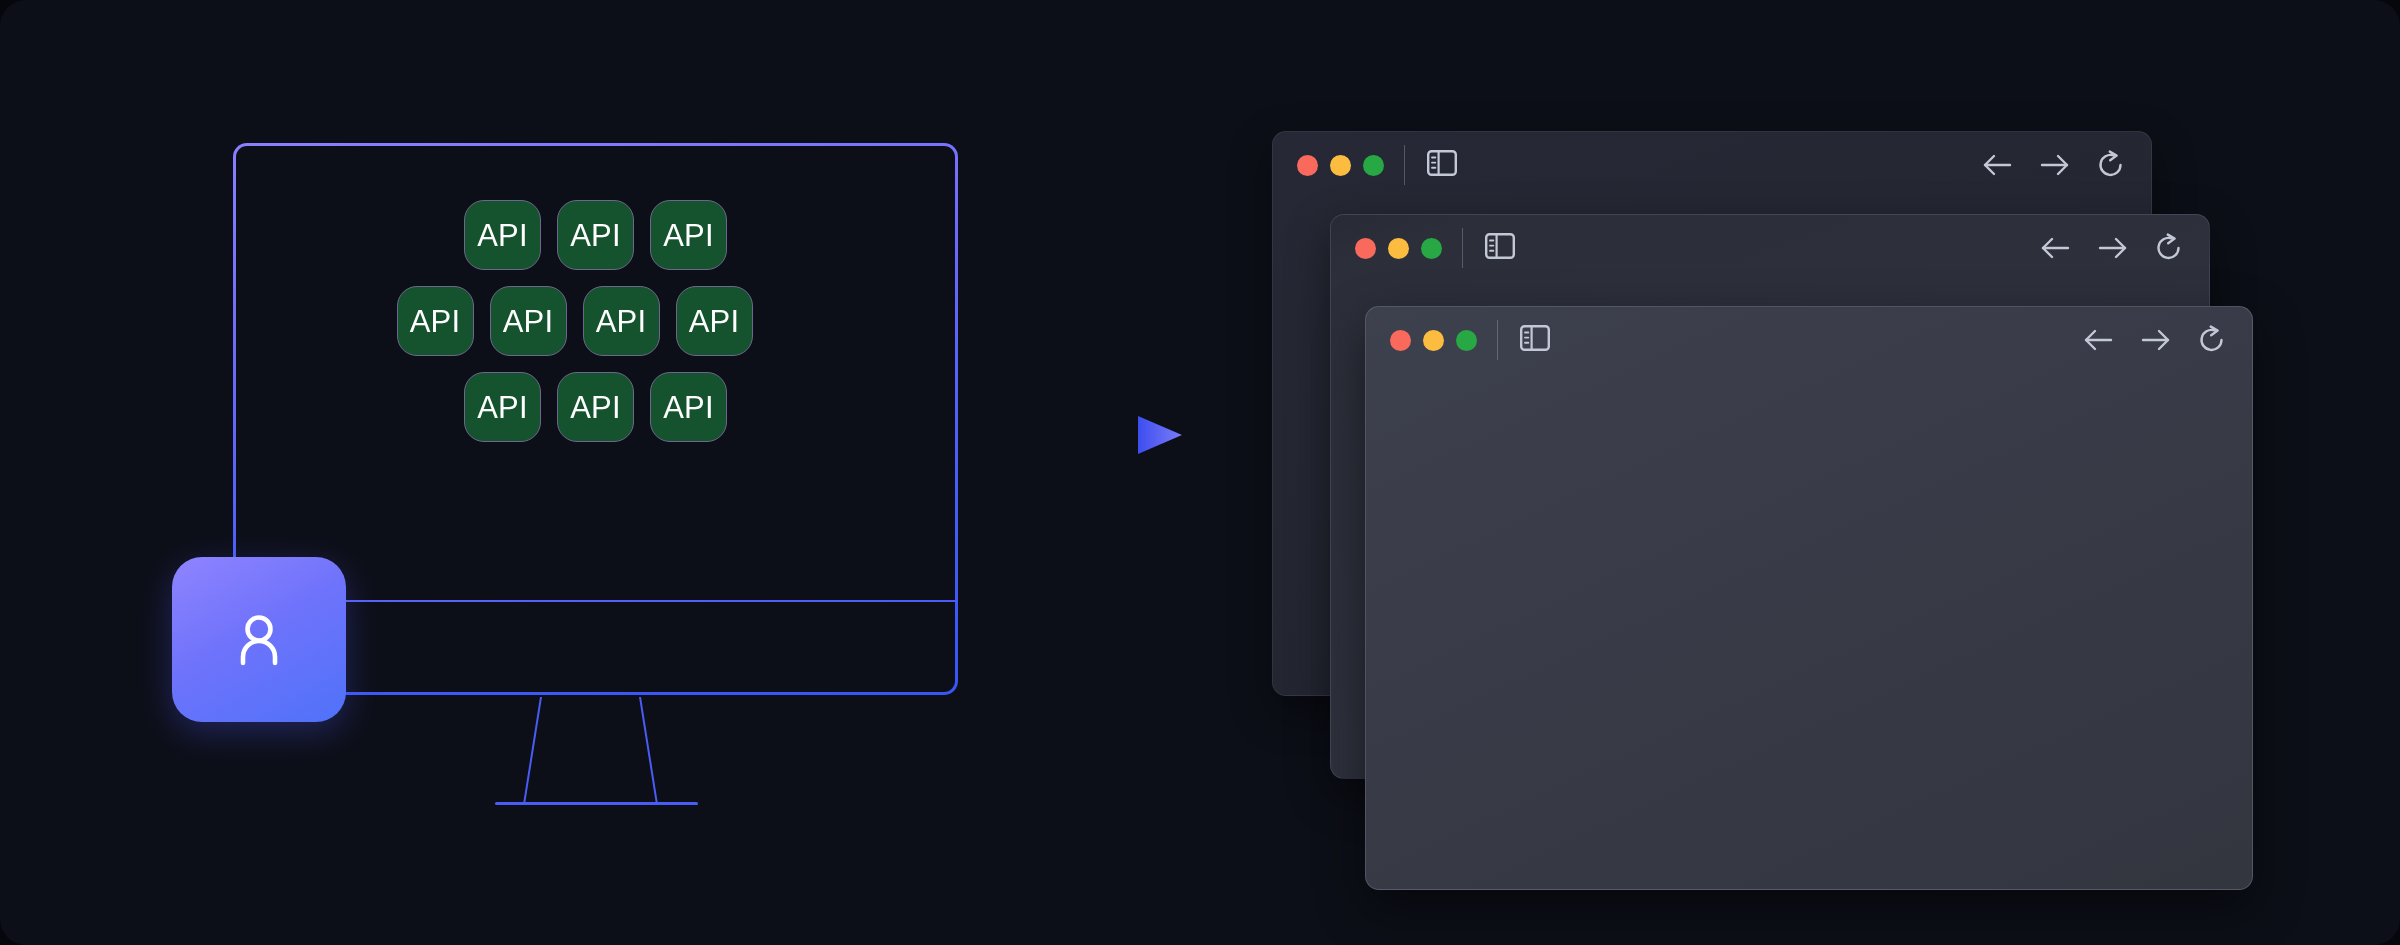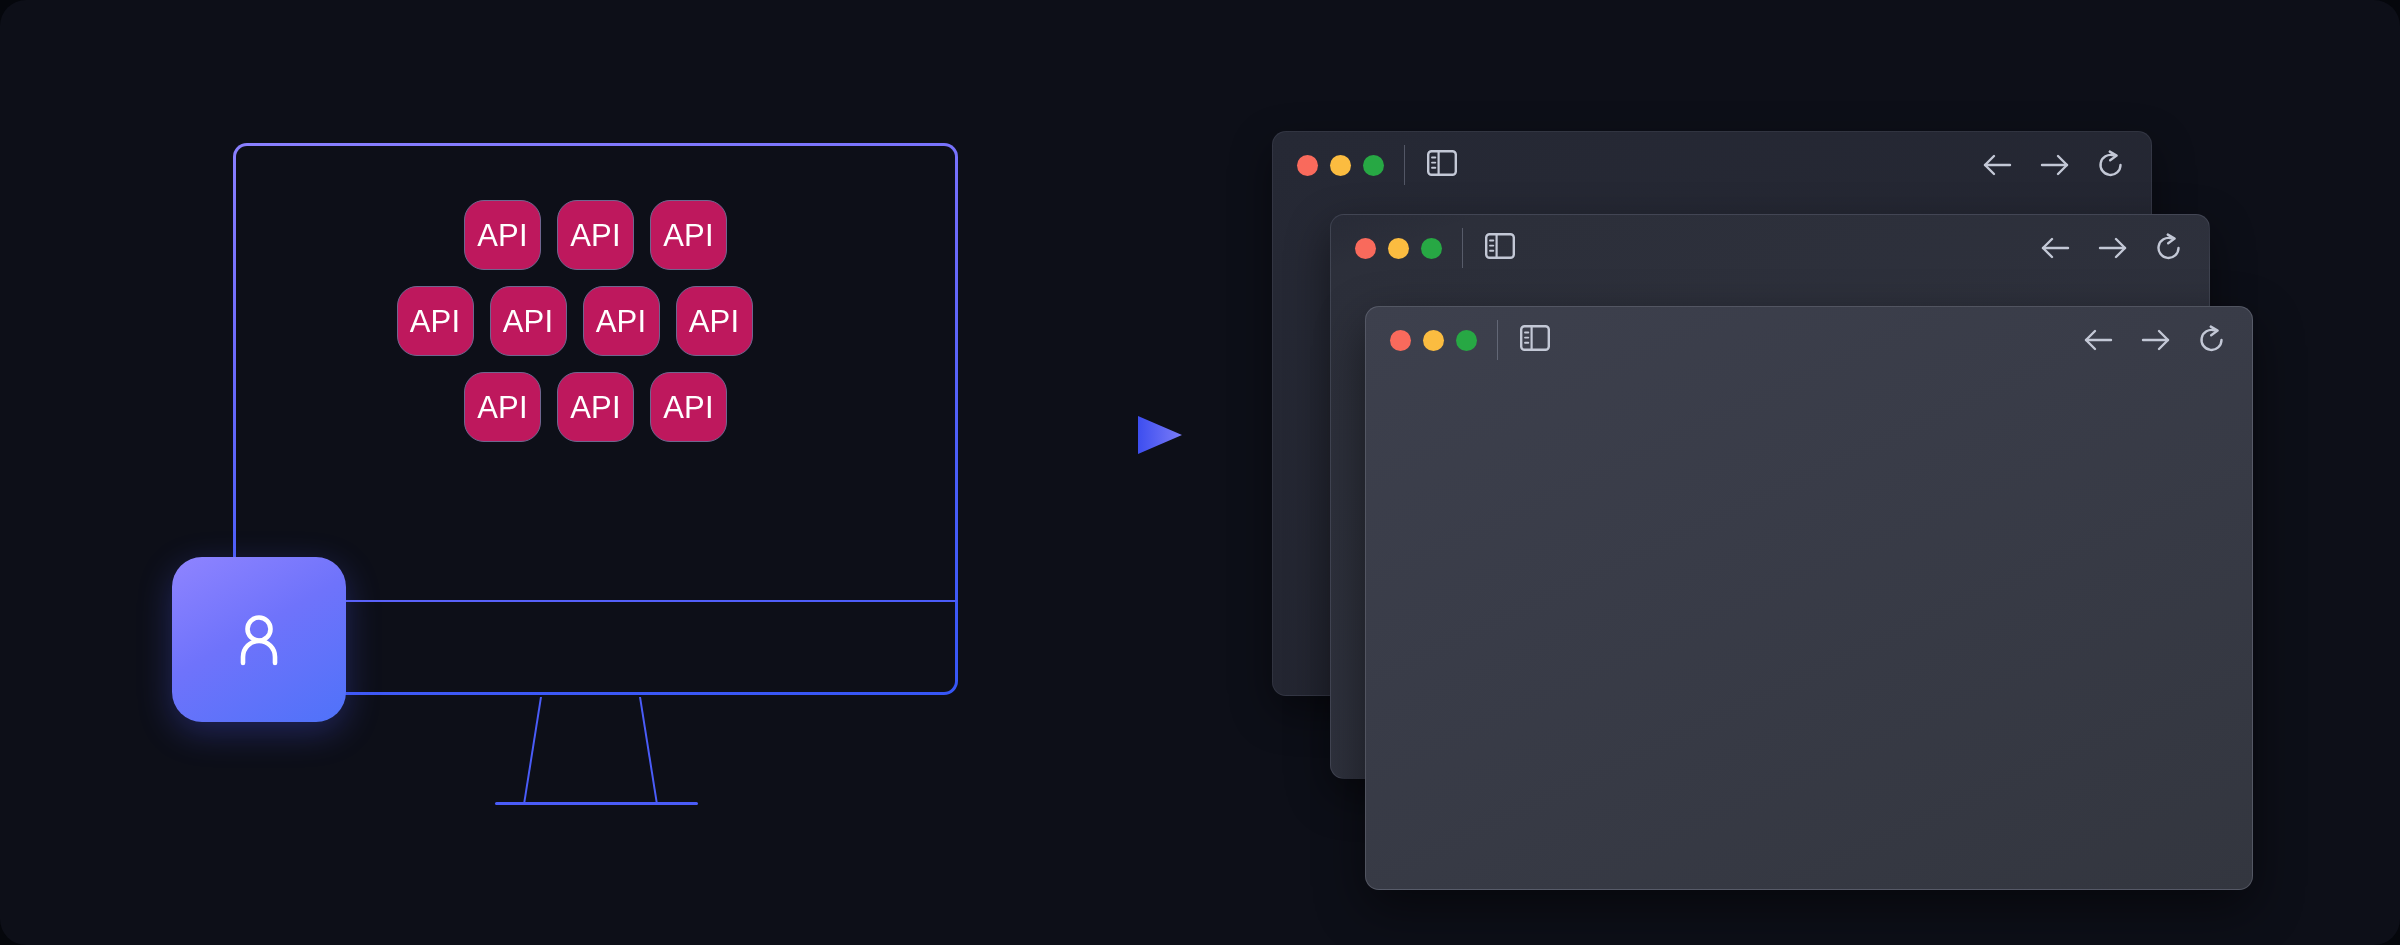--- a/index.html
+++ b/index.html
@@ -98,21 +98,21 @@
     gap: 16px;
   }
   .api-row.row-offset {
     margin-left: -42px;
   }
   .api-chip {
     width: 77px;
     height: 70px;
     border-radius: 20px;
     border: 1.6px solid #6f668f;
-    background: #be185d;
+    background: #14532d;
     color: #ffffff;
     font-size: 31px;
     line-height: 1;
     letter-spacing: 0.2px;
     display: flex;
     align-items: center;
     justify-content: center;
     box-sizing: border-box;
     text-align: right;
   }

